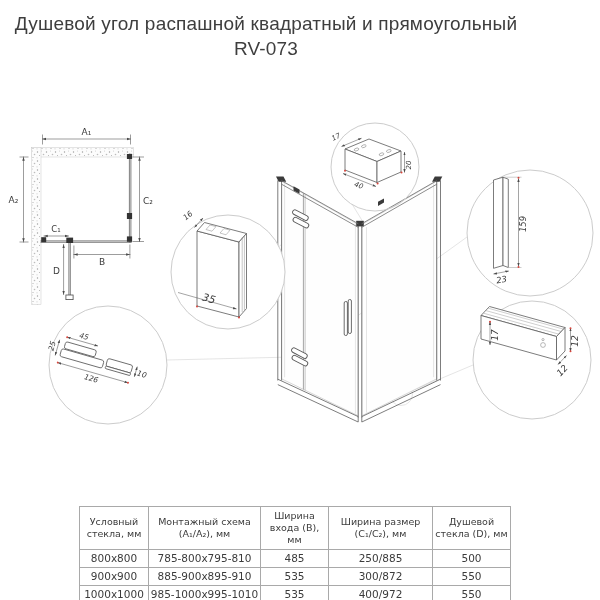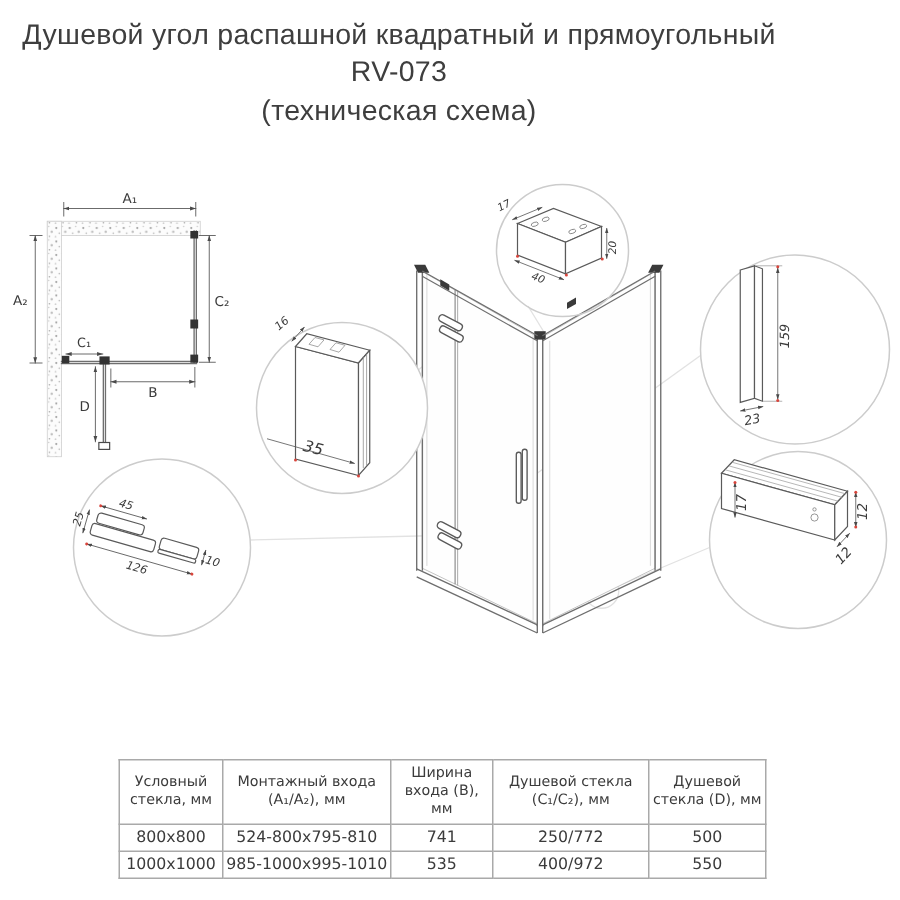--- a/index.html
+++ b/index.html
@@ -13,21 +13,20 @@
   table.spec th,table.spec td{border:1px solid #a9a9a9;text-align:center;vertical-align:middle;background:#fff;}
   table.spec th{font-weight:400;font-size:9.5px;line-height:1.25;padding:3px 1px;height:24px;}
   table.spec td{font-size:10.5px;padding:1px 1px;height:15px;margin-top:35px;}
   .c0{width:69px}.c1{width:112px}.c2{width:68px}.c3{width:104px}.c4{width:78px}
 </style>
 </head>
 <body>
 
 <div class="title">
   <div>Душевой угол распашной квадратный и прямоугольный RV-073</div>
-  <div>(техническая схема)</div>
 </div>
 
 <svg class="diagram" viewBox="0 0 600 440" width="600" height="440">
   <defs>
     <marker id="arw" orient="auto-start-reverse" markerWidth="7" markerHeight="6" refX="5.4" refY="2.5" viewBox="0 0 6 5">
       <path d="M0,0.7 L5.6,2.5 L0,4.3 Z" fill="#4a4a4a"></path>
     </marker>
     <pattern id="speck" width="9" height="9" patternUnits="userSpaceOnUse">
       <rect width="9" height="9" fill="#fcfcfc"></rect>
       <circle cx="1.5" cy="2" r="0.7" fill="#9e9e9e"></circle>
@@ -301,33 +300,40 @@
   <colgroup>
     <col class="c0">
       <col class="c1">
       <col class="c2">
       <col class="c3">
       <col class="c4">
   </colgroup>
   <thead>
     <tr>
       <th>Условный стекла, мм</th>
-      <th>Монтажный входа (A₁/A₂), мм</th>
+      <th>Монтажный схема (A₁/A₂), мм</th>
       <th>Ширина входа (B), мм</th>
-      <th>Душевой стекла (C₁/C₂), мм</th>
+      <th>Ширина размер (C₁/C₂), мм</th>
       <th>Душевой стекла (D), мм</th>
     </tr>
   </thead>
   <tbody>
     <tr>
       <td>800x800</td>
-      <td>524-800x795-810</td>
-      <td>741</td>
-      <td>250/772</td>
+      <td>785-800x795-810</td>
+      <td>485</td>
+      <td>250/885</td>
       <td>500</td>
+    </tr>
+    <tr>
+      <td>900x900</td>
+      <td>885-900x895-910</td>
+      <td>535</td>
+      <td>300/872</td>
+      <td>550</td>
     </tr>
     <tr>
       <td>1000x1000</td>
       <td>985-1000x995-1010</td>
       <td>535</td>
       <td>400/972</td>
       <td>550</td>
     </tr>
   </tbody>
 </table>

